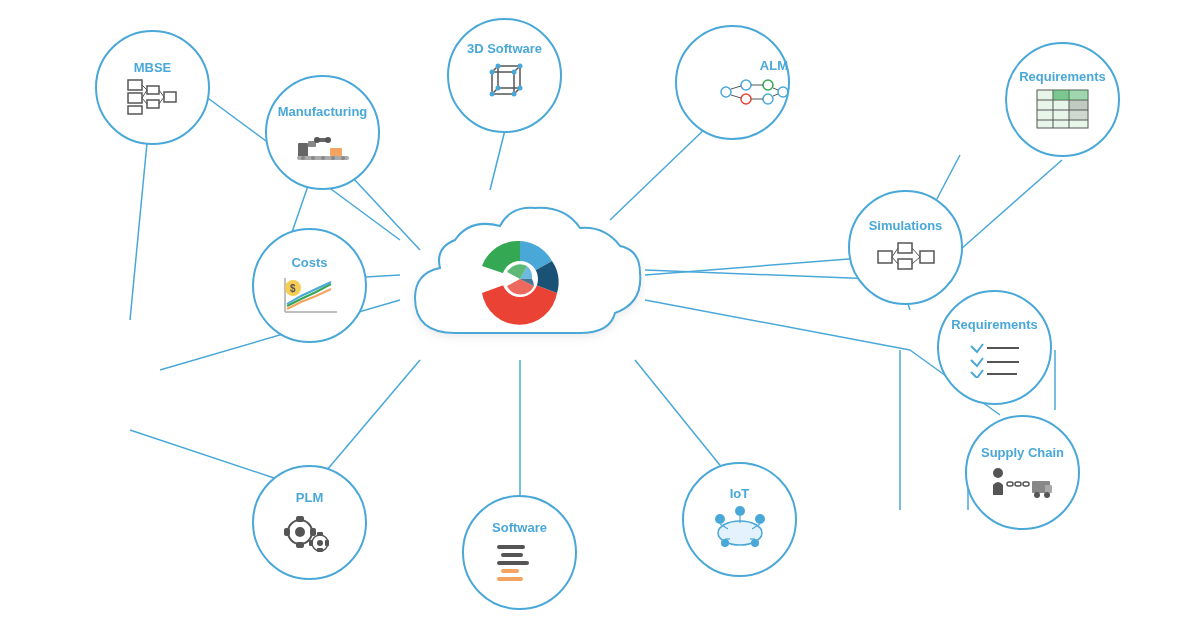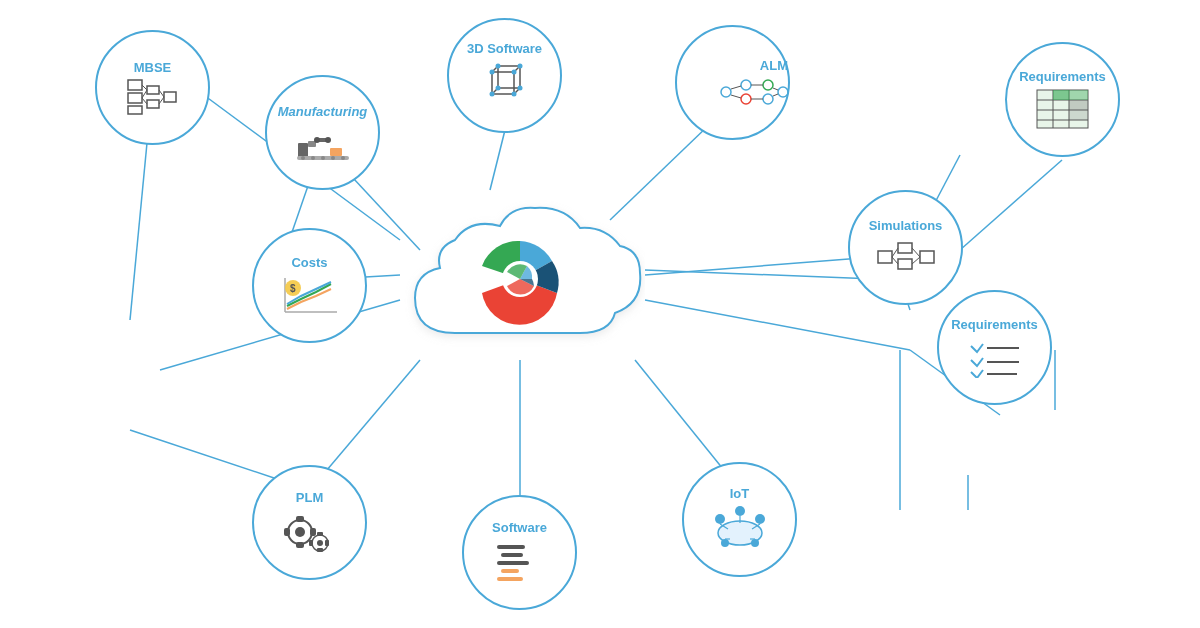--- a/index.html
+++ b/index.html
@@ -153,21 +153,21 @@
       <rect x="20" y="21" width="12" height="8" fill="none" stroke="#555" stroke-width="1.5"></rect>
       <rect x="37" y="13" width="12" height="10" fill="none" stroke="#555" stroke-width="1.5"></rect>
       <line x1="15" y1="6" x2="20" y2="11" stroke="#555" stroke-width="1"></line>
       <line x1="15" y1="19" x2="20" y2="11" stroke="#555" stroke-width="1"></line>
       <line x1="15" y1="19" x2="20" y2="25" stroke="#555" stroke-width="1"></line>
       <line x1="32" y1="11" x2="37" y2="18" stroke="#555" stroke-width="1"></line>
       <line x1="32" y1="25" x2="37" y2="18" stroke="#555" stroke-width="1"></line>
     </svg>
   </div>
 
-  <div class="node node-md" style="left:265px; top:75px;font-style:italic;">
+  <div class="node node-md" style="left:265px; top:75px;">
     <span class="node-label">Manufacturing</span>
     <svg width="55" height="38" viewBox="0 0 55 38">
 
       <rect x="3" y="20" width="10" height="15" fill="#666" rx="1"></rect>
       <rect x="13" y="18" width="8" height="6" fill="#888" rx="1"></rect>
       <rect x="21" y="15" width="12" height="4" fill="#666" rx="1"></rect>
       <circle cx="22" cy="17" r="3" fill="#555"></circle>
       <circle cx="33" cy="17" r="3" fill="#555"></circle>
 
       <rect x="2" y="33" width="52" height="4" fill="#aaa" rx="2"></rect>
@@ -260,20 +260,37 @@
       <line x1="20" y1="12" x2="52" y2="12" stroke="#555" stroke-width="2"></line>
       <line x1="20" y1="12" x2="38" y2="12" stroke="#555" stroke-width="2"></line>
       <polyline points="4,24 10,30 16,22" fill="none" stroke="#4aa8d8" stroke-width="2"></polyline>
       <line x1="20" y1="26" x2="52" y2="26" stroke="#555" stroke-width="2"></line>
       <line x1="20" y1="26" x2="44" y2="26" stroke="#555" stroke-width="2"></line>
       <polyline points="4,36 10,42 16,34" fill="none" stroke="#4aa8d8" stroke-width="2"></polyline>
       <line x1="20" y1="38" x2="50" y2="38" stroke="#555" stroke-width="2"></line>
     </svg>
   </div>
 
+  <div class="node node-md" style="left:965px; top:415px;">
+    <span class="node-label">Supply Chain</span>
+    <svg width="65" height="35" viewBox="0 0 65 35">
+
+      <circle cx="8" cy="8" r="5" fill="#555"></circle>
+      <path d="M3,20 Q8,14 13,20 L13,30 L3,30 Z" fill="#555"></path>
+
+      <rect x="17" y="17" width="6" height="4" rx="2" fill="none" stroke="#555" stroke-width="1.5"></rect>
+      <rect x="25" y="17" width="6" height="4" rx="2" fill="none" stroke="#555" stroke-width="1.5"></rect>
+      <rect x="33" y="17" width="6" height="4" rx="2" fill="none" stroke="#555" stroke-width="1.5"></rect>
+
+      <rect x="42" y="16" width="18" height="12" fill="#888" rx="1"></rect>
+      <rect x="55" y="20" width="7" height="8" fill="#aaa" rx="1"></rect>
+      <circle cx="47" cy="30" r="3" fill="#555"></circle>
+      <circle cx="57" cy="30" r="3" fill="#555"></circle>
+    </svg>
+  </div>
 
 
   <div class="node node-md" style="left:682px; top:462px;">
     <span class="node-label">IoT</span>
     <svg width="60" height="48" viewBox="0 0 60 48">
 
       <ellipse cx="30" cy="28" rx="22" ry="12" fill="#e3f2fd" stroke="#4aa8d8" stroke-width="1.5"></ellipse>
       <circle cx="10" cy="14" r="5" fill="#4aa8d8"></circle>
       <circle cx="30" cy="6" r="5" fill="#4aa8d8"></circle>
       <circle cx="50" cy="14" r="5" fill="#4aa8d8"></circle>

